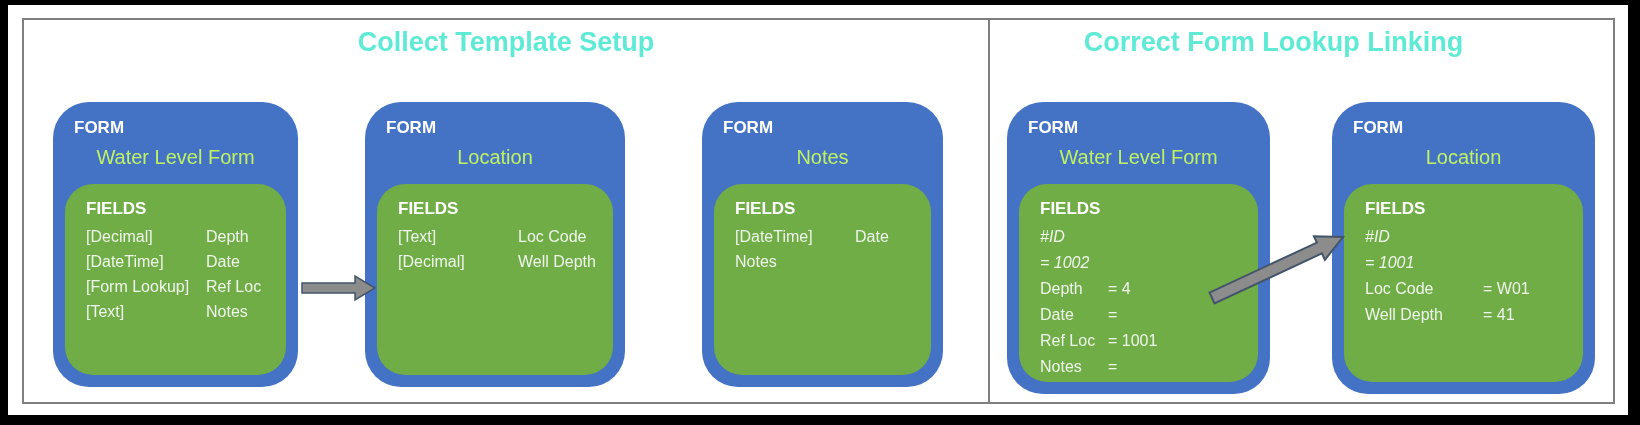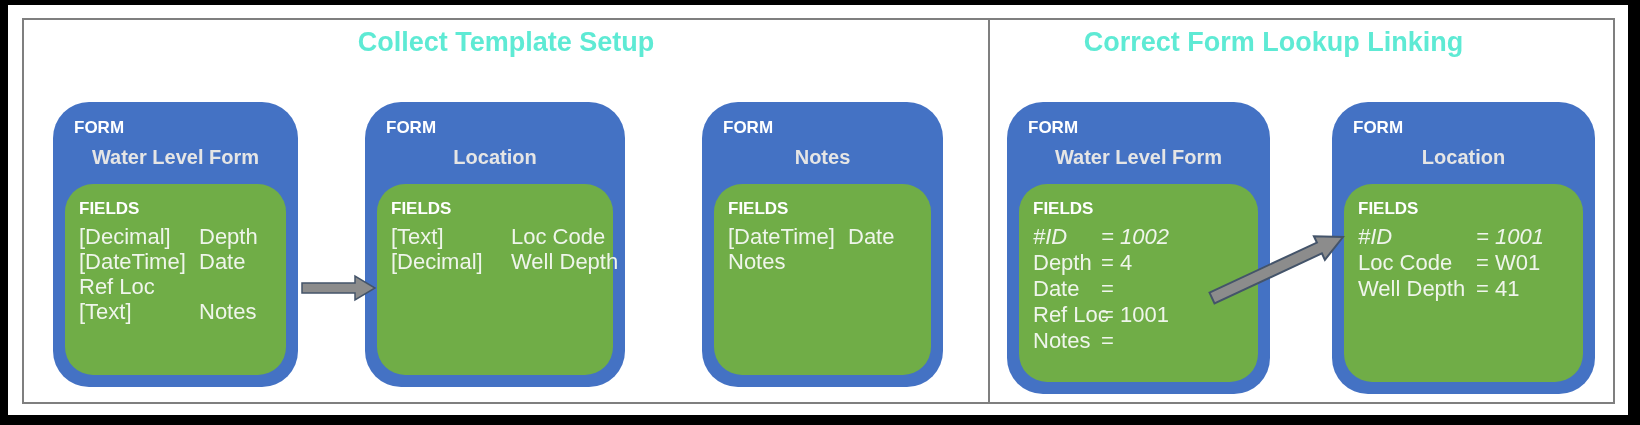--- a/index.html
+++ b/index.html
@@ -21,35 +21,35 @@
   .title-right{left:990px;width:567px;}
 
   .card{position:absolute;background:#4472C4;border-radius:36px;margin-top:12px;}
   .card-1{left:53px;top:90px;width:245px;height:285px;}
   .card-2{left:365px;top:90px;width:260px;height:285px;}
   .card-3{left:702px;top:90px;width:241px;height:285px;}
   .card-4{left:1007px;top:90px;width:263px;height:292px;}
   .card-5{left:1332px;top:90px;width:263px;height:292px;}
 
   .form-label{position:absolute;left:21px;top:16px;color:#ffffff;font-weight:700;font-size:17px;}
-  .form-name{position:absolute;left:0;right:0;top:44px;text-align:center;color:#e5e5e5;font-size:20px;font-weight:bold;}
+  .form-name{position:absolute;left:0;right:0;top:44px;text-align:center;color:#bef264;font-size:20px;}
 
   .fields-box{
     position:absolute;left:12px;right:12px;top:82px;bottom:12px;
     background:#70AD47;border-radius:28px;box-sizing:border-box;
-    padding:15px 10px 0 14px;color:#eff5eb;
+    padding:15px 10px 0 21px;color:#eff5eb;
   }
   .fields-label{color:#ffffff;font-weight:700;font-size:17px;margin-bottom:5px;}
-  .row{display:flex;font-size:22px;line-height:25px;white-space:nowrap;}
+  .row{display:flex;font-size:16px;line-height:25px;white-space:nowrap;}
   .tall .row{line-height:26px;}
   .ftype,.flabel{flex:0 0 auto;}
   .cols-a .ftype{width:120px;}
   .cols-b .flabel{width:68px;}
   .cols-c .flabel{width:118px;}
-  .italic{font-style:italic;}
+  .italic{font-style:italic;flex-direction:column;}
 
   .arrow-svg{position:absolute;z-index:6;}
   .arrow-h{left:296px;top:274px;}
   .arrow-d{left:1200px;top:225px;}
 </style>
 </head>
 <body>
 
 <div class="stage">
   <div class="inner-white"></div>
@@ -66,20 +66,21 @@
       <div class="fields-label">FIELDS</div>
       <div class="row">
         <span class="ftype">[Decimal]</span>
         <span class="fname">Depth</span>
       </div>
       <div class="row">
         <span class="ftype">[DateTime]</span>
         <span class="fname">Date</span>
       </div>
       <div class="row">
+        <span class="ftype">[Form Lookup]</span>
         <span class="fname">Ref Loc</span>
       </div>
       <div class="row">
         <span class="ftype">[Text]</span>
         <span class="fname">Notes</span>
       </div>
     </div>
   </div>
 
   <div class="card card-2">

